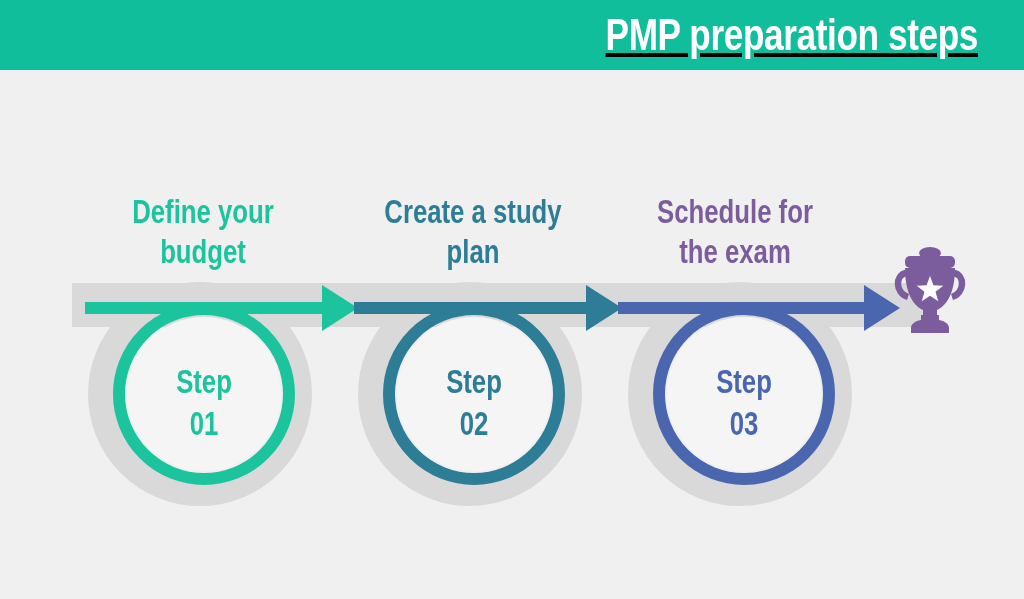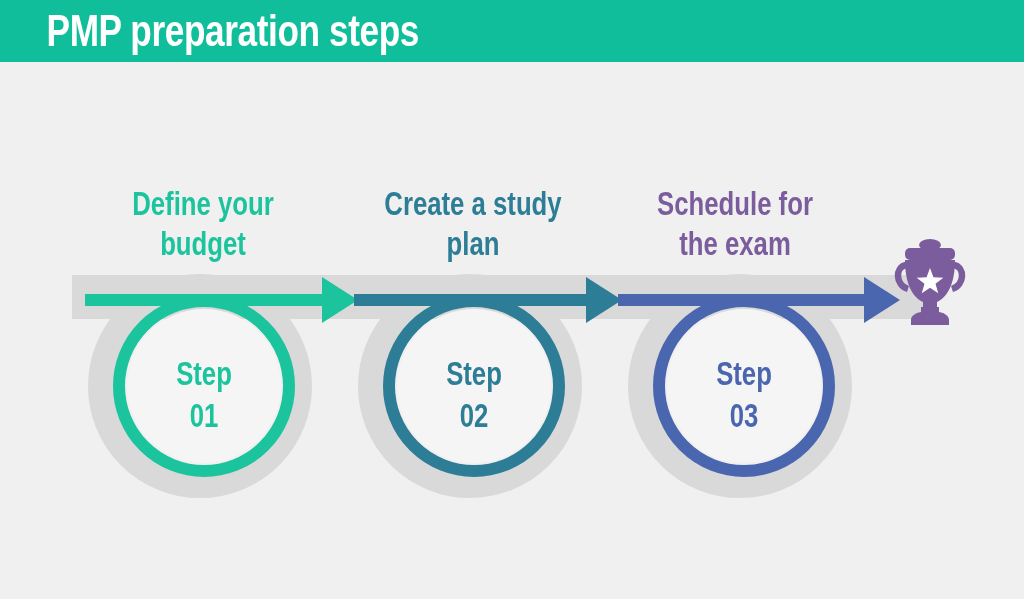--- a/index.html
+++ b/index.html
@@ -18,26 +18,27 @@
     padding: 0;
   }
   body {
     width: 1024px;
     height: 599px;
     background: var(--page-bg);
     font-family: "Liberation Sans", sans-serif;
     overflow: hidden;
   }
   .header {
-    height: 62px;
+    height: 70px;
     width: 100%;
     background: var(--header-bg);
     display: flex;
     align-items: center;
-    justify-content: flex-start;
+    justify-content: flex-end;
+    text-decoration: underline;
   }
   .page-title {
     color: var(--title-text);
     font-size: 44px;
     font-weight: bold;
     letter-spacing: -0.5px;
     display: inline-block;
     transform: scaleX(0.8);
     white-space: nowrap;
   }

